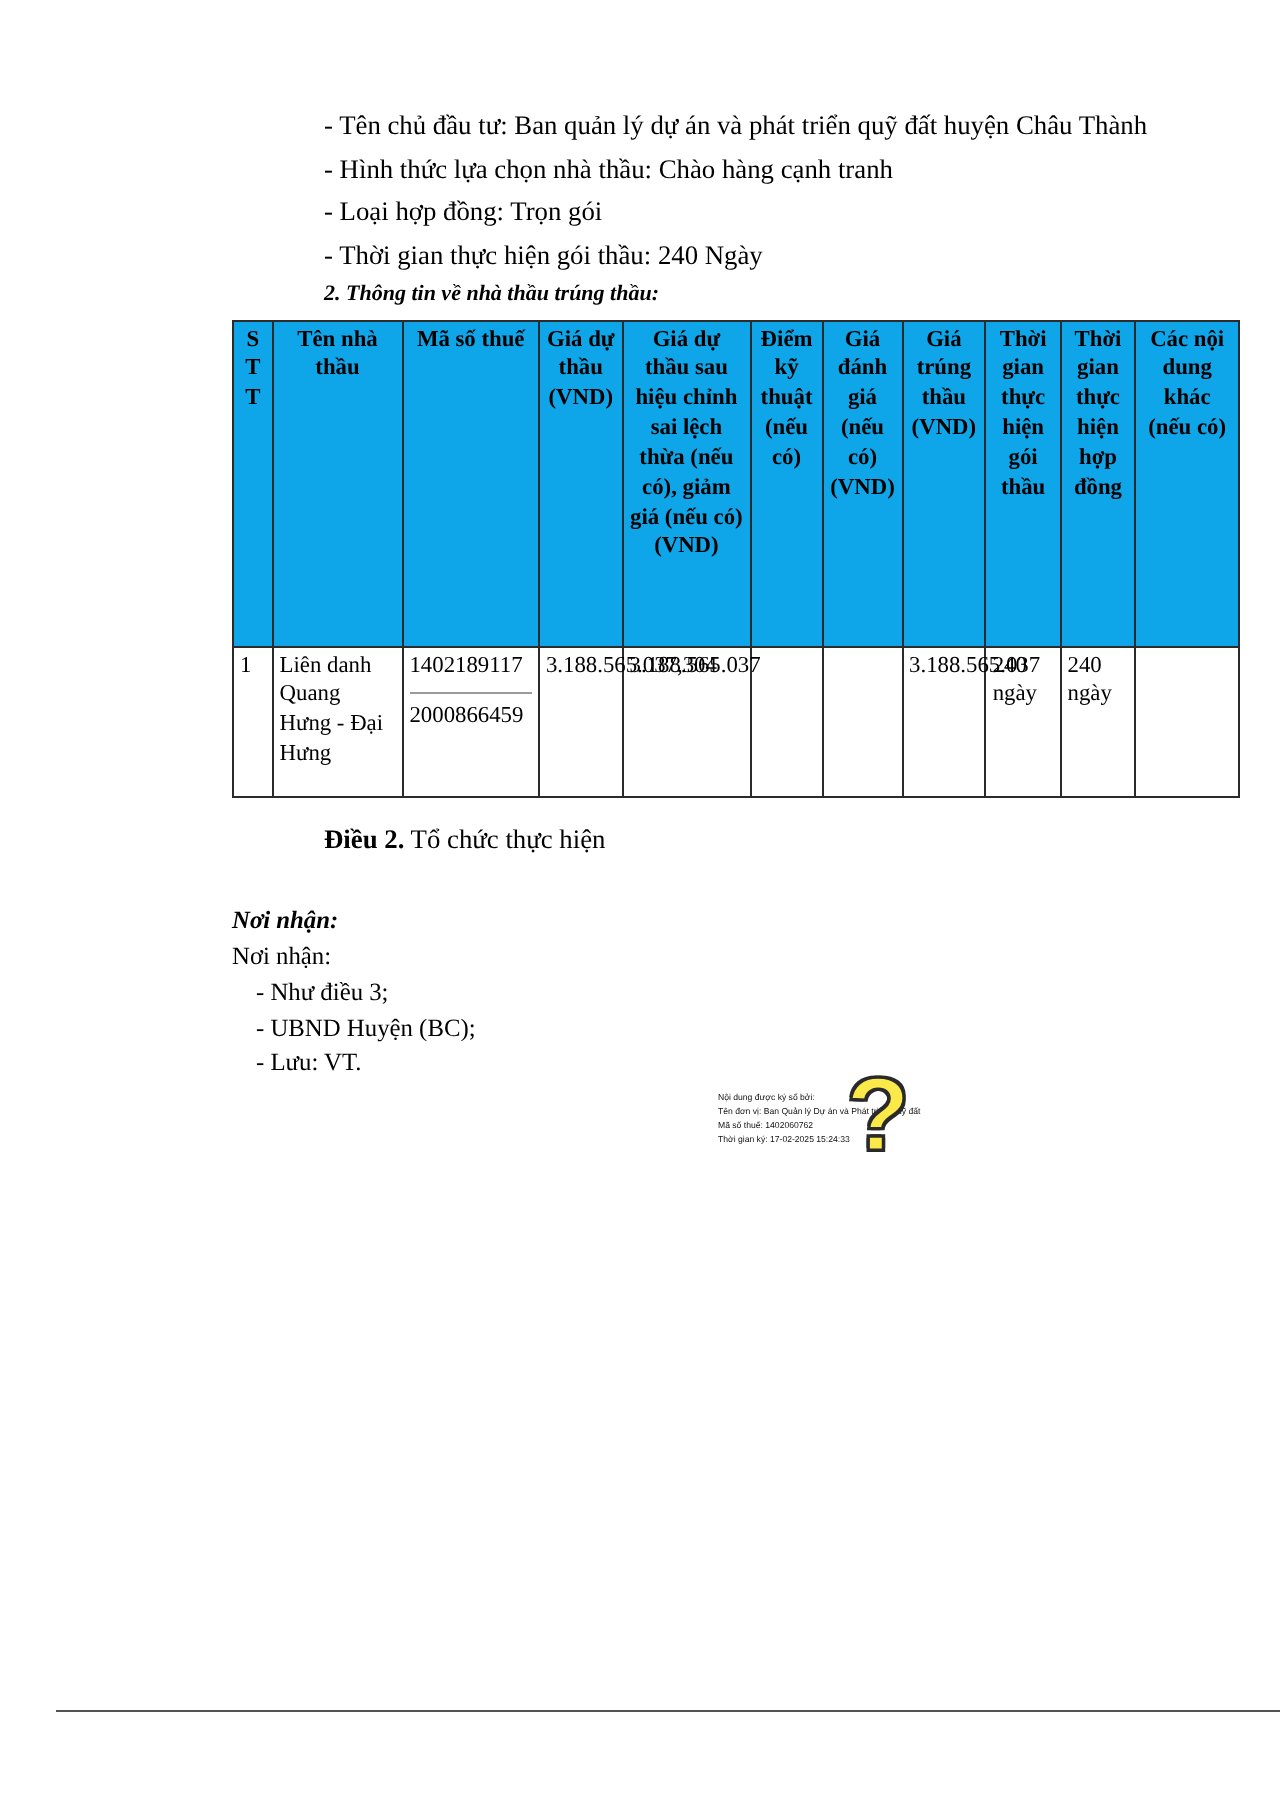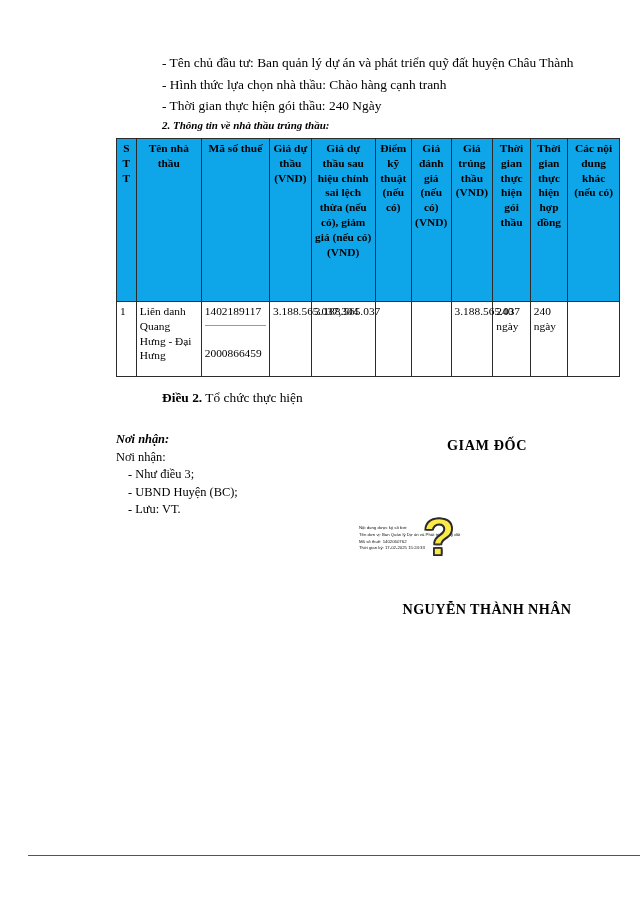--- a/index.html
+++ b/index.html
@@ -74,21 +74,21 @@
     text-align: left;
   }
   td.c-stt { text-align: center; }
   td.c-name { text-align: justify; text-align-last: justify; }
 
   .tax-top {
     padding-bottom: 3px;
   }
   .tax-bottom {
     border-top: 1px solid #9a9a9a;
-    padding-top: 20px;
+    padding-top: 4px;
     margin-top: 3px;
   }
 
   
   .w-stt   { width: 18px; }
   .w-name  { width: 59px; }
   .w-tax   { width: 62px; }
   .w-price { width: 38px; }
   .w-adj   { width: 58px; }
   .w-tech  { width: 33px; }
@@ -215,20 +215,21 @@
   }
 </style>
 </head>
 <body>
 
 <div class="page">
   <div class="content">
 
     <p class="para indent">- Tên chủ đầu tư: Ban quản lý dự án và phát triển quỹ đất huyện Châu Thành</p>
     <p class="para indent">- Hình thức lựa chọn nhà thầu: Chào hàng cạnh tranh</p>
+    <p class="para indent">- Loại hợp đồng: Trọn gói</p>
     <p class="para indent">- Thời gian thực hiện gói thầu: 240 Ngày</p>
 
     <p class="subheading">2. Thông tin về nhà thầu trúng thầu:</p>
 
     <table class="bid-table">
       <colgroup>
         <col class="w-stt">
           <col class="w-name">
           <col class="w-tax">
           <col class="w-price">
@@ -284,24 +285,20 @@
       <div class="recipients">
         <div class="title">Nơi nhận:</div>
         <div class="plain">Nơi nhận:</div>
         <ul>
           <li>- Như điều 3;</li>
           <li>- UBND Huyện (BC);</li>
           <li>- Lưu: VT.</li>
         </ul>
       </div>
 
-      <div class="signer">
-        <div class="role">GIAM ĐỐC</div>
-        <div class="sig-name">NGUYỄN THÀNH NHÂN</div>
-      </div>
 
       <div class="stamp">
         <div class="stamp-lines">
           <div>Nội dung được ký số bởi:</div>
           <div>Tên đơn vị: Ban Quản lý Dự án và Phát triển Quỹ đất</div>
           <div>Mã số thuế: 1402060762</div>
           <div>Thời gian ký: 17-02-2025 15:24:33</div>
         </div>
         <div class="qmark">?</div>
       </div>

